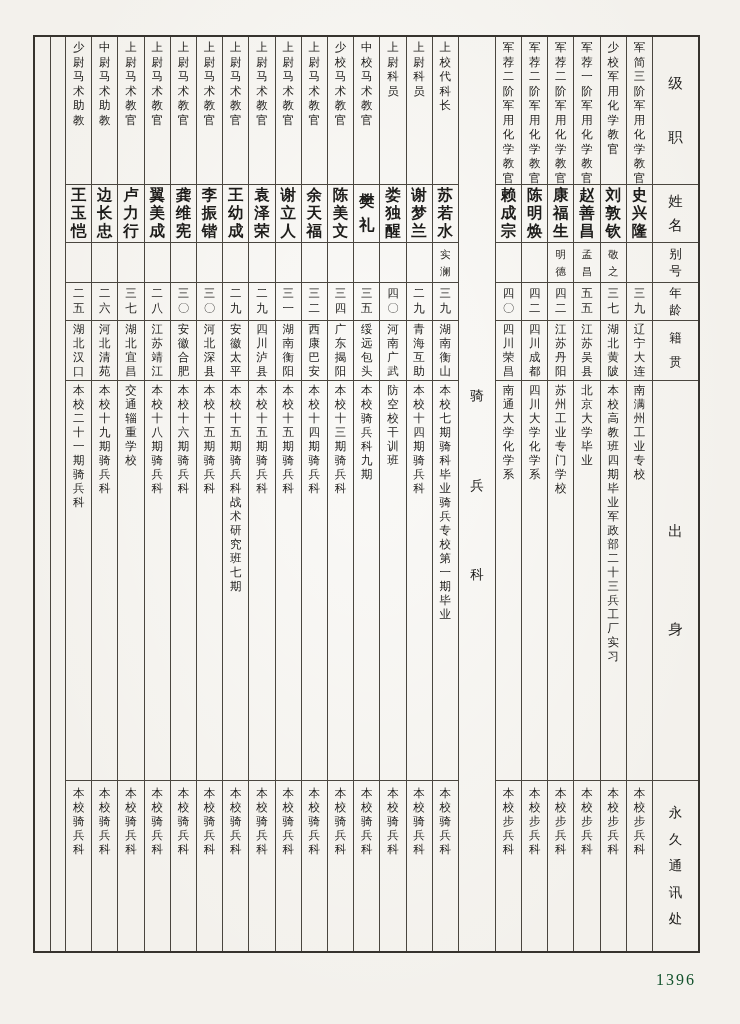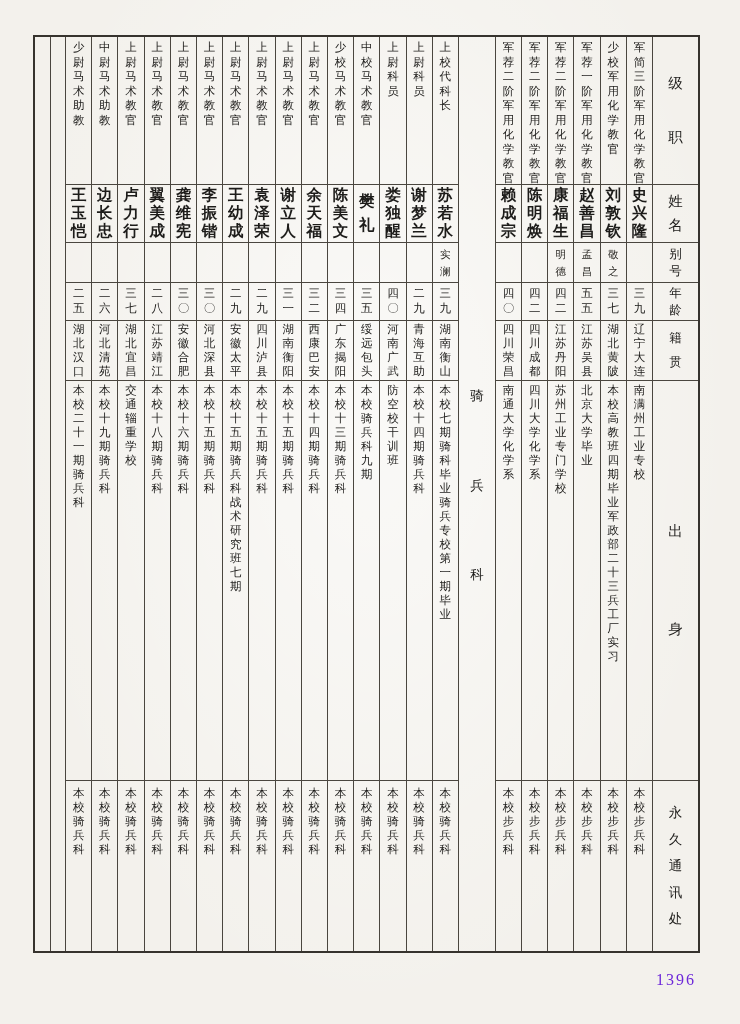--- a/index.html
+++ b/index.html
@@ -39,21 +39,21 @@
   .h-alias{height:40px;justify-content:space-evenly;font-size:12.5px;font-weight:500;}
   .h-age  {height:38px;justify-content:space-evenly;font-size:12.5px;font-weight:500;}
   .h-native{height:60px;justify-content:space-evenly;font-size:12.5px;font-weight:500;}
   .h-bg   {height:400px;justify-content:space-evenly;padding:60px 0;font-size:14.5px;font-weight:500;}
   .h-addr {flex:1;justify-content:space-evenly;padding:12px 0;font-size:13.5px;font-weight:500;border-bottom:none;}
   
   .divcell{flex:1;display:flex;flex-direction:column;align-items:center;justify-content:flex-start;padding-top:352px;gap:76px;font-size:13.5px;font-weight:500;}
   .divcell span{display:block;line-height:1;}
   .pagenum{
     position:absolute;left:656px;top:971px;
-    font-family:"Liberation Serif",serif;font-size:16px;letter-spacing:2px;color:#6d28d9;
+    font-family:"Liberation Serif",serif;font-size:16px;letter-spacing:2px;color:#14532d;
   }
 </style>
 </head>
 <body>
 
 <div id="sheet">
   <div class="col headcol">
     <div class="cell h-rank">
         <span>级</span>
         <span>职</span>

